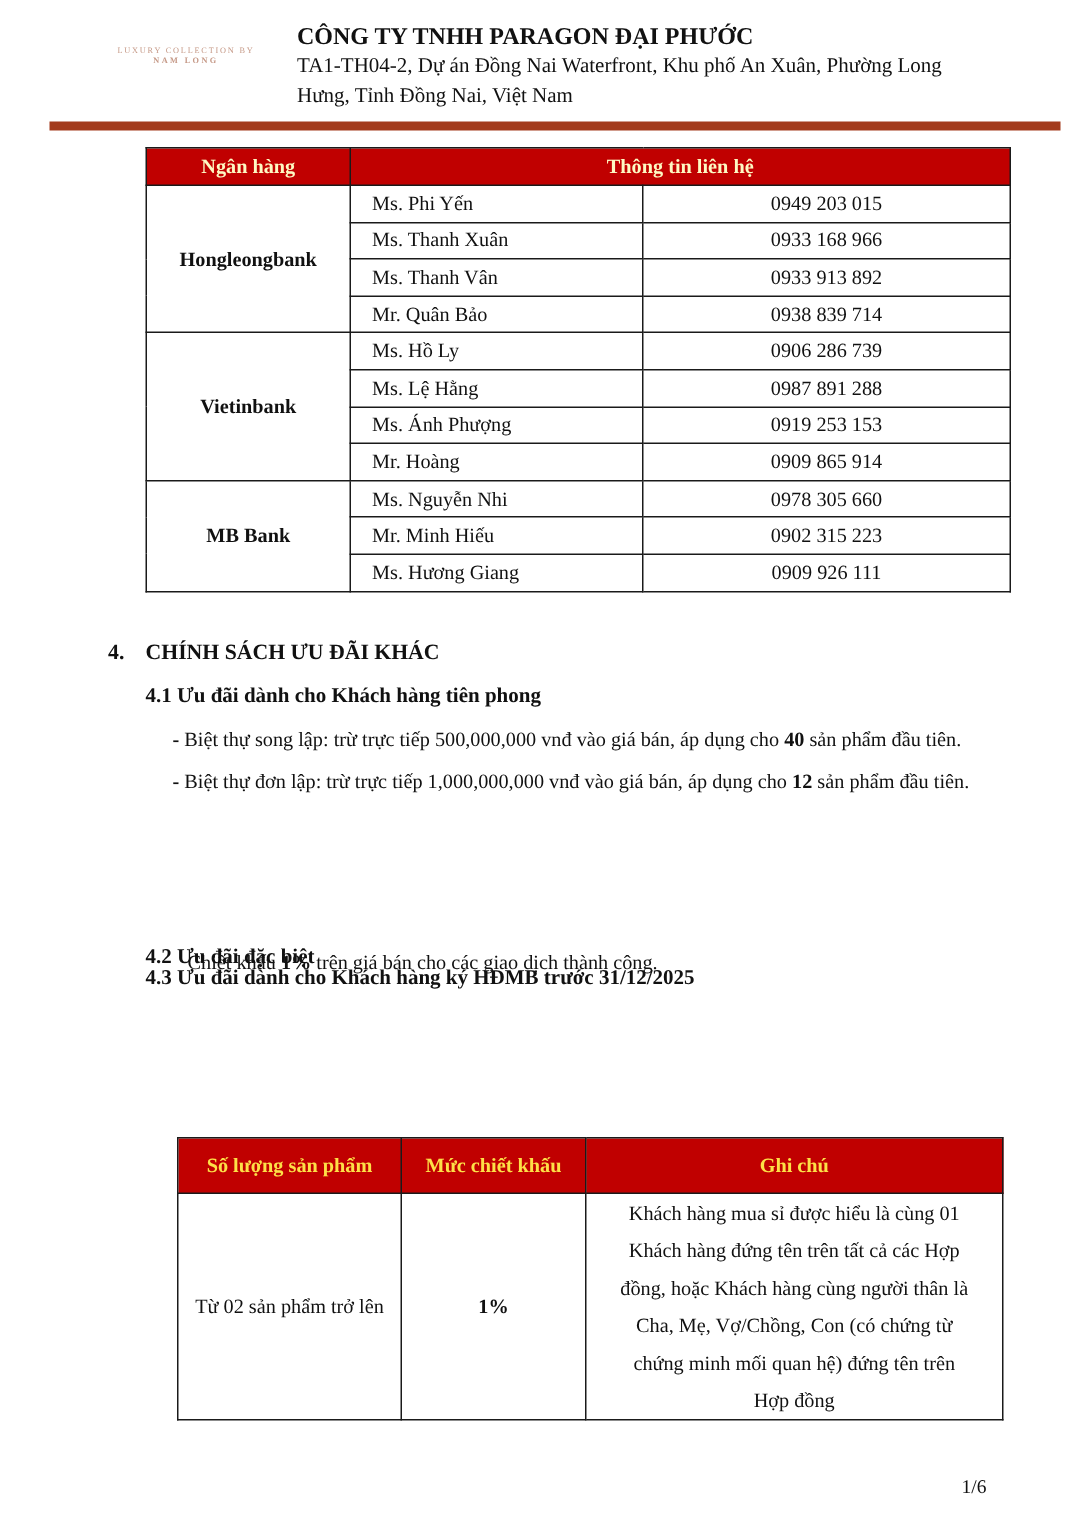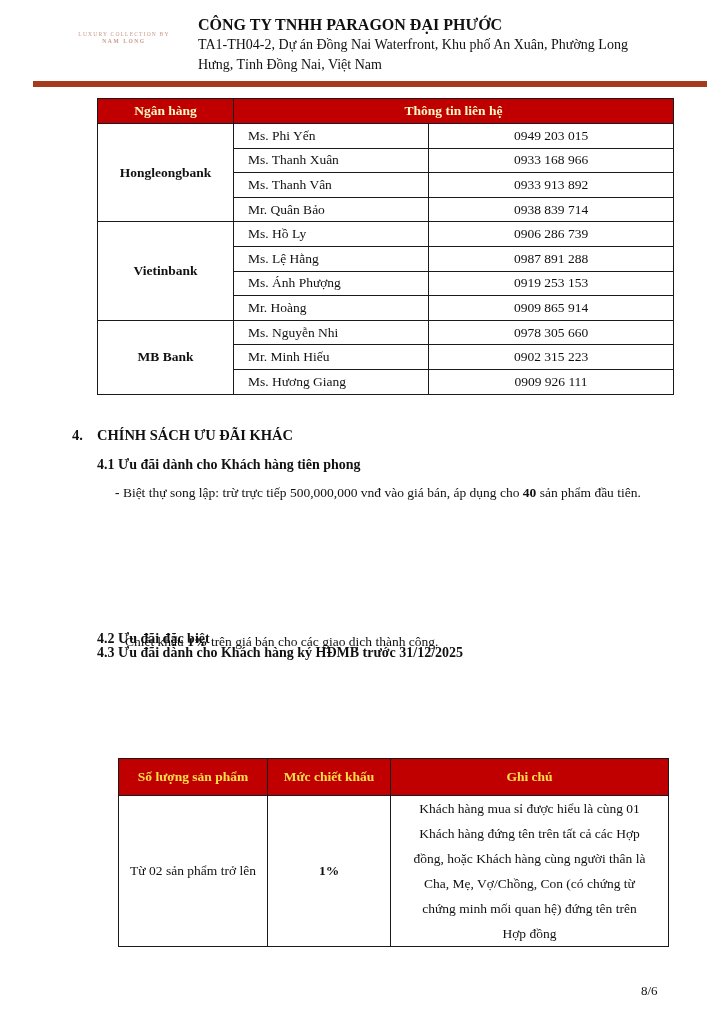--- a/index.html
+++ b/index.html
@@ -159,20 +159,21 @@
   </table>
 
   <div class="s4-title">
     <span class="s4-num">4.</span><span>CHÍNH SÁCH ƯU ĐÃI KHÁC</span>
   </div>
 
   <div class="h-sub h41">4.1 Ưu đãi dành cho Khách hàng tiên phong</div>
 
   <div class="bullets">
     <p class="bullet"><span class="b">- </span><span>Biệt thự song lập: trừ trực tiếp 500,000,000 vnđ vào giá bán, áp dụng cho </span><span class="b">40</span><span> sản phẩm đầu tiên.</span></p>
+    <p class="bullet"><span class="b">- </span><span>Biệt thự đơn lập: trừ trực tiếp 1,000,000,000 vnđ vào giá bán, áp dụng cho </span><span class="b">12</span><span> sản phẩm đầu tiên.</span></p>
   </div>
 
   <div class="h-sub h42">4.2 Ưu đãi đặc biệt</div>
   <p class="p-body p42"><span>Chiết khấu </span><span class="b">1%</span><span> trên giá bán cho các giao dịch thành công.</span></p>
 
   <div class="h-sub h43">4.3 Ưu đãi dành cho Khách hàng ký HĐMB trước 31/12/2025</div>
 
 
   <table class="ws-table">
     <colgroup>
@@ -196,15 +197,15 @@
           <div>Khách hàng đứng tên trên tất cả các Hợp</div>
           <div>đồng, hoặc Khách hàng cùng người thân là</div>
           <div>Cha, Mẹ, Vợ/Chồng, Con (có chứng từ</div>
           <div>chứng minh mối quan hệ) đứng tên trên</div>
           <div>Hợp đồng</div>
         </td>
       </tr>
     </tbody>
   </table>
 
-  <div class="page-num">8/6</div>
+  <div class="page-num">1/6</div>
 
 </div>
 
 </body></html>

